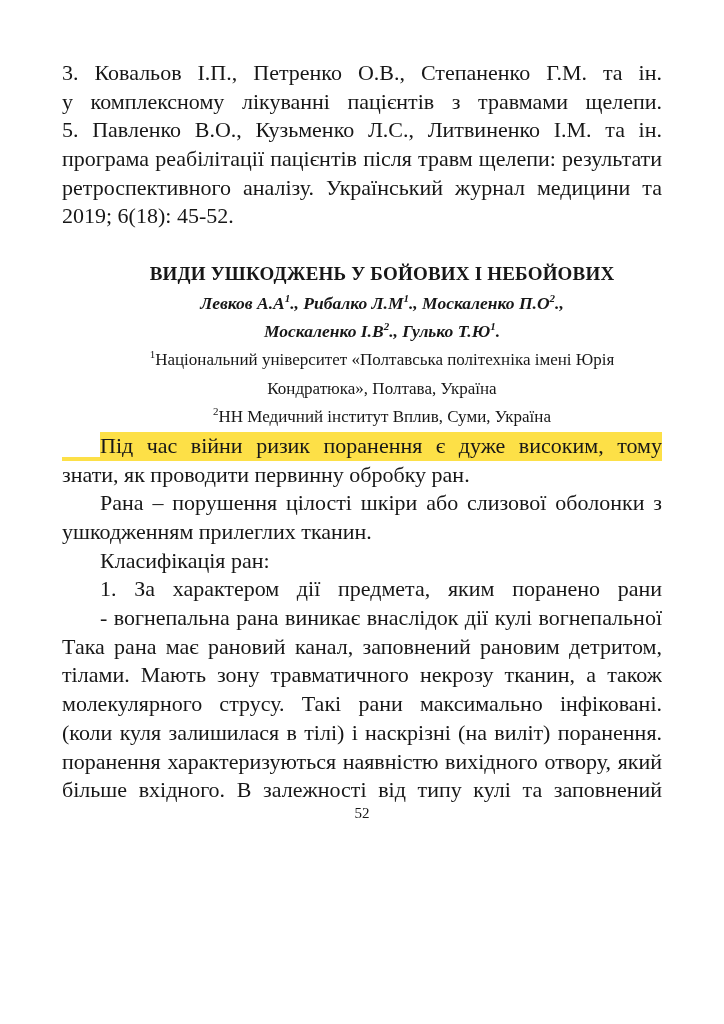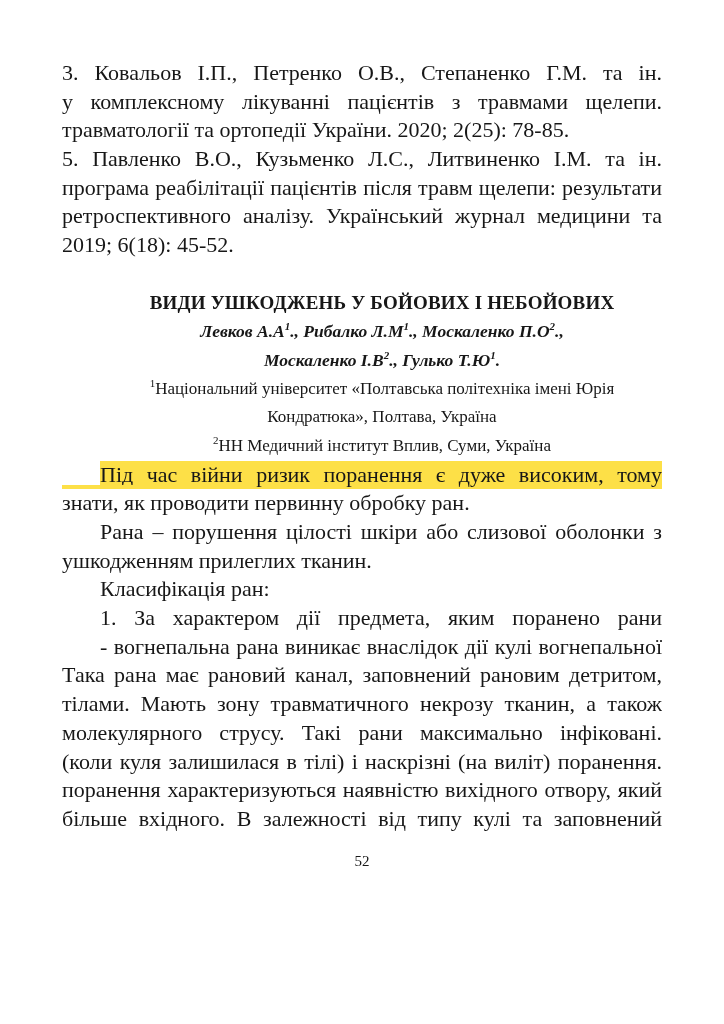--- a/index.html
+++ b/index.html
@@ -40,37 +40,35 @@
   .affil{font-size:17px;}
   sup.sup{
     font-size:11px;
     line-height:0;
   }
   .hl{
     background:#fde047;
     padding:5px 0 7px;
   }
   .pagenum{
-    margin-top:19px;
     text-align:center;
     font-size:15px;
   }
   .blank{height:28.7px;}
 </style>
 </head>
 <body>
 
 <div class="page">
   <div class="content">
 
     <div id="references">
         <div class="para">
           <div class="line just">3. Ковальов І.П., Петренко О.В., Степаненко Г.М. та ін. Ефективність масажу</div>
           <div class="line just">у комплексному лікуванні пацієнтів з травмами щелепи. Журнал</div>
-          <div class="line just endl">травматології та ортопедії України. 2020; 2(25): 78-85.</div>
         </div>
         <div class="para">
           <div class="line just">5. Павленко В.О., Кузьменко Л.С., Литвиненко І.М. та ін. Комплексна</div>
           <div class="line just">програма реабілітації пацієнтів після травм щелепи: результати</div>
           <div class="line just">ретроспективного аналізу. Український журнал медицини та фізіотерапії.</div>
           <div class="line just endl">2019; 6(18): 45-52.</div>
         </div>
       </div>
 
     <div class="blank"></div>

